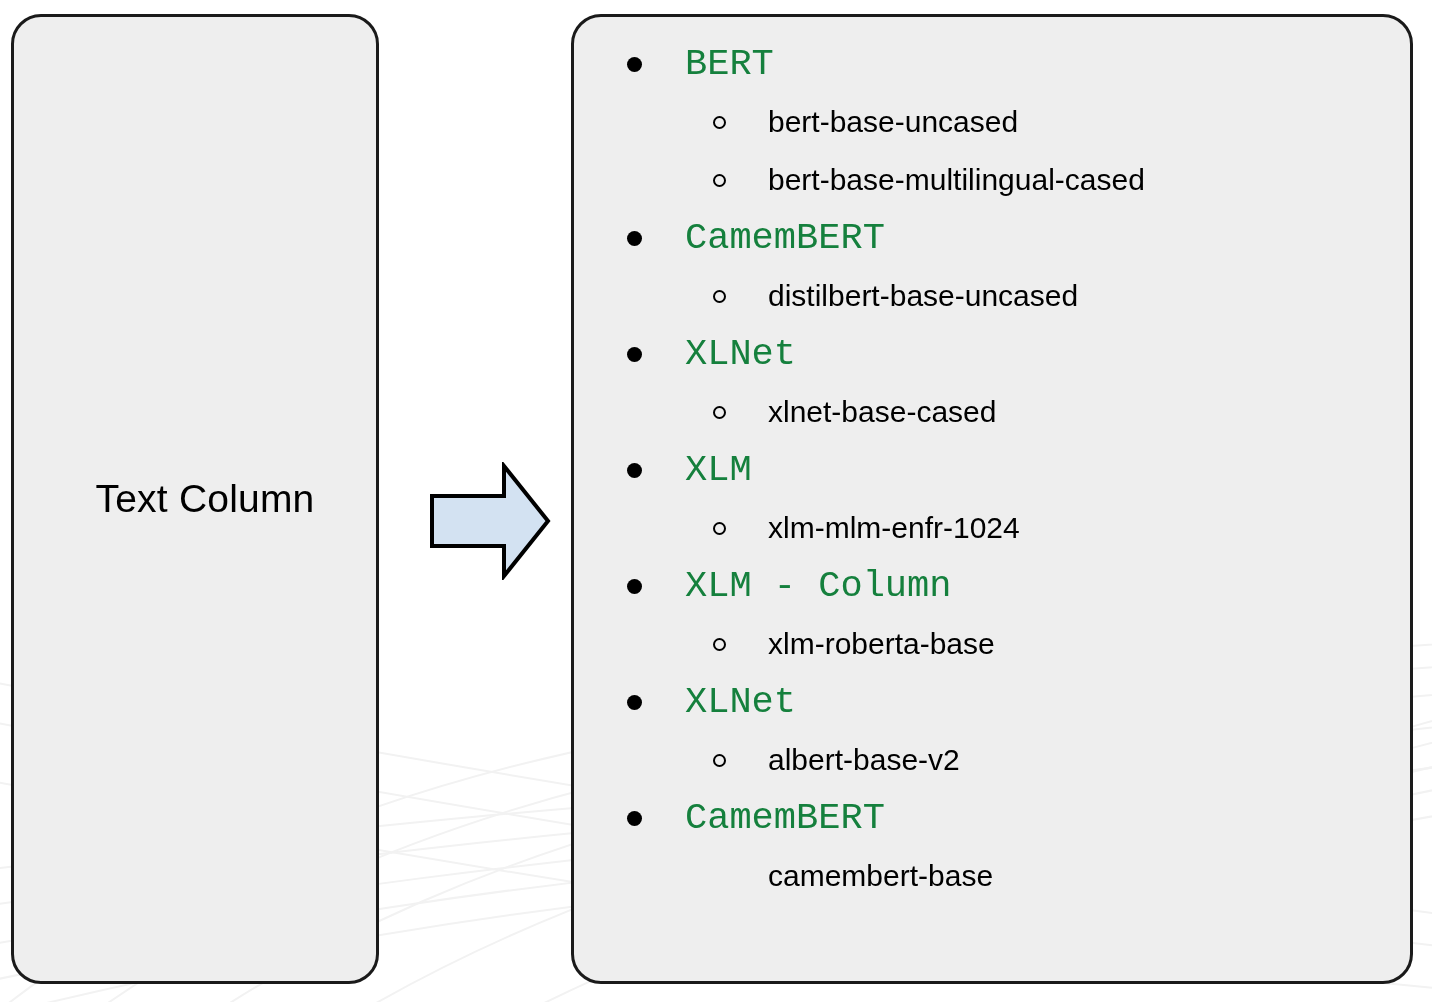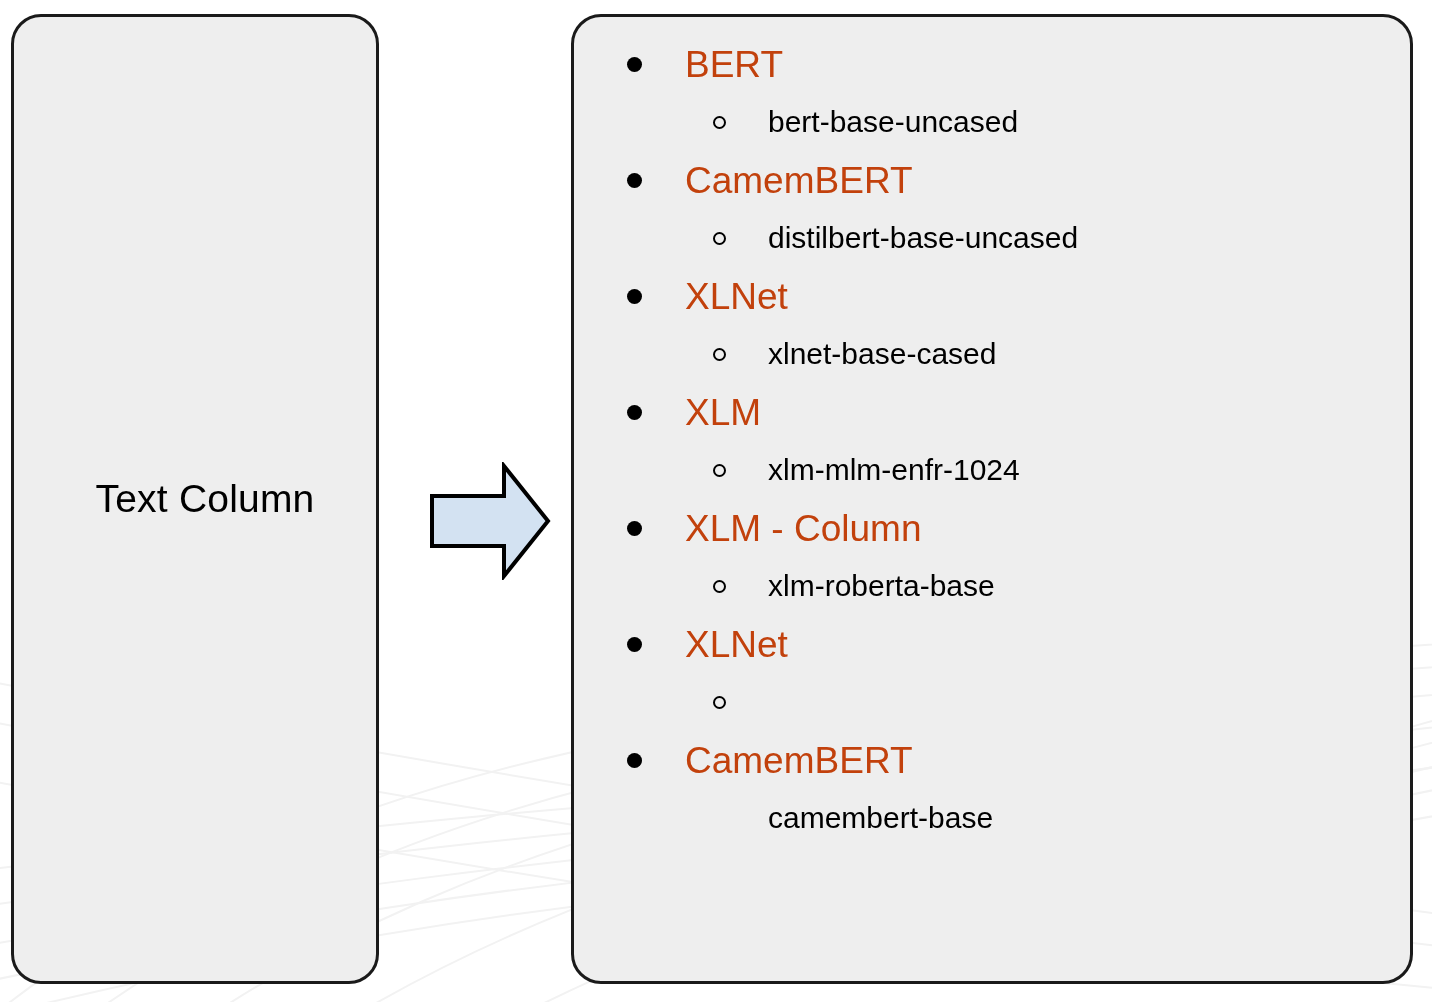--- a/index.html
+++ b/index.html
@@ -103,22 +103,23 @@
     height: 15px;
     background: #000000;
     border-radius: 50%;
   }
 
   .group-label {
     position: absolute;
     left: 111px;
     font-size: 37px;
     line-height: 1;
-    color: #c2410c;
+    color: #15803d;
     white-space: nowrap;
+    font-family: Liberation Mono, monospace;
   }
 
   .child-list {
     list-style: none;
     margin: 0;
     padding: 0;
   }
 
   .child-row {
     position: relative;
@@ -182,20 +183,24 @@
         <li class="group">
           <div class="group-row">
             <span class="bullet-filled"></span>
             <span class="group-label">BERT</span>
           </div>
           <ul class="child-list">
             <li class="child-row">
               <span class="bullet-hollow"></span>
               <span class="child-label">bert-base-uncased</span>
             </li>
+            <li class="child-row">
+              <span class="bullet-hollow"></span>
+              <span class="child-label">bert-base-multilingual-cased</span>
+            </li>
           </ul>
         </li>
         <li class="group">
           <div class="group-row">
             <span class="bullet-filled"></span>
             <span class="group-label">CamemBERT</span>
           </div>
           <ul class="child-list">
             <li class="child-row">
               <span class="bullet-hollow"></span>
@@ -240,20 +245,21 @@
           </ul>
         </li>
         <li class="group">
           <div class="group-row">
             <span class="bullet-filled"></span>
             <span class="group-label">XLNet</span>
           </div>
           <ul class="child-list">
             <li class="child-row">
               <span class="bullet-hollow"></span>
+              <span class="child-label">albert-base-v2</span>
             </li>
           </ul>
         </li>
         <li class="group">
           <div class="group-row">
             <span class="bullet-filled"></span>
             <span class="group-label">CamemBERT</span>
           </div>
           <ul class="child-list">
             <li class="child-row">

